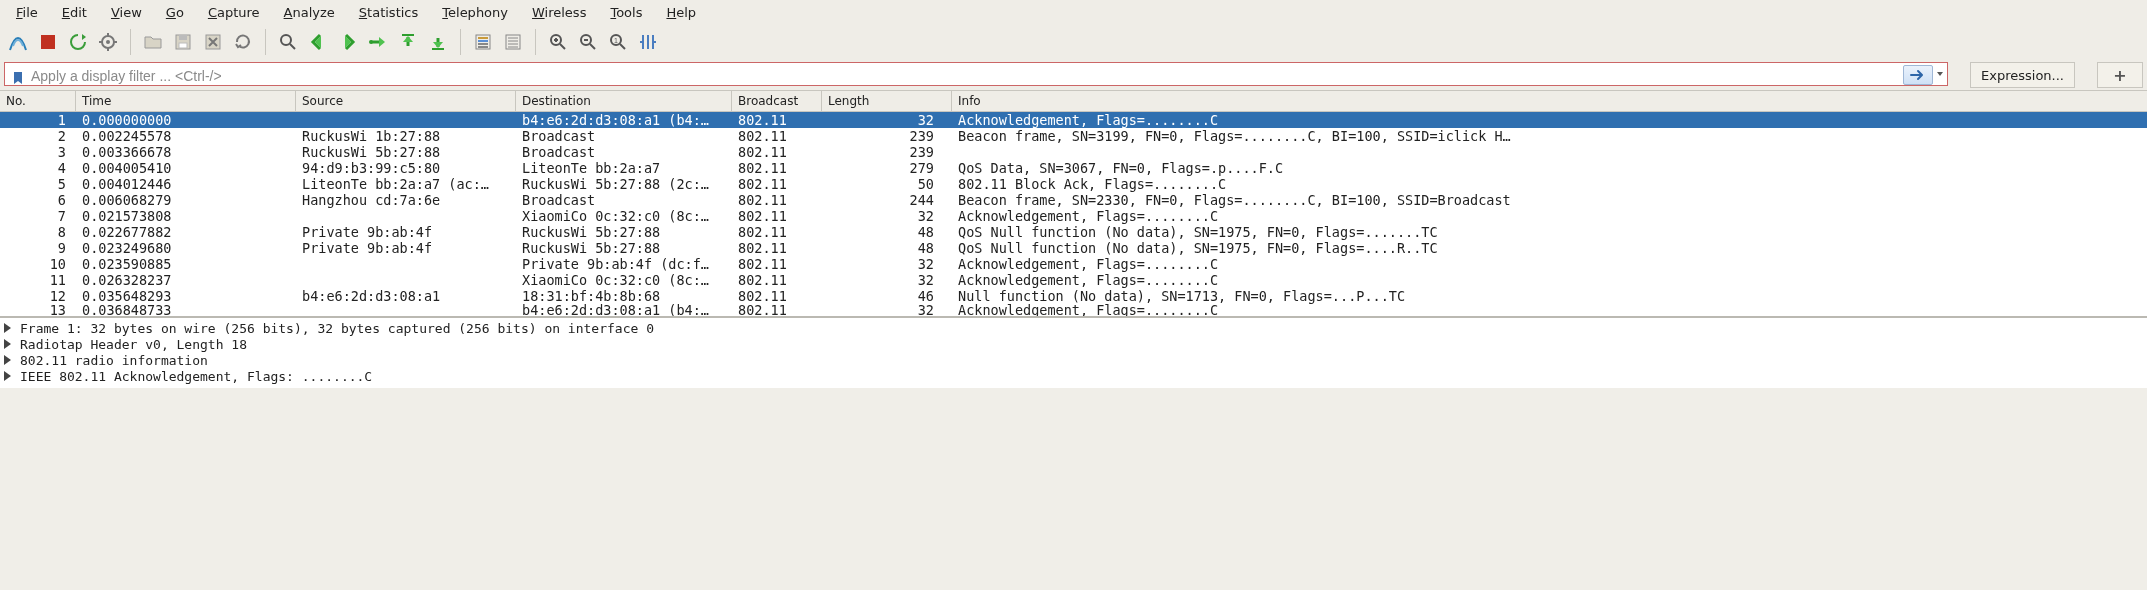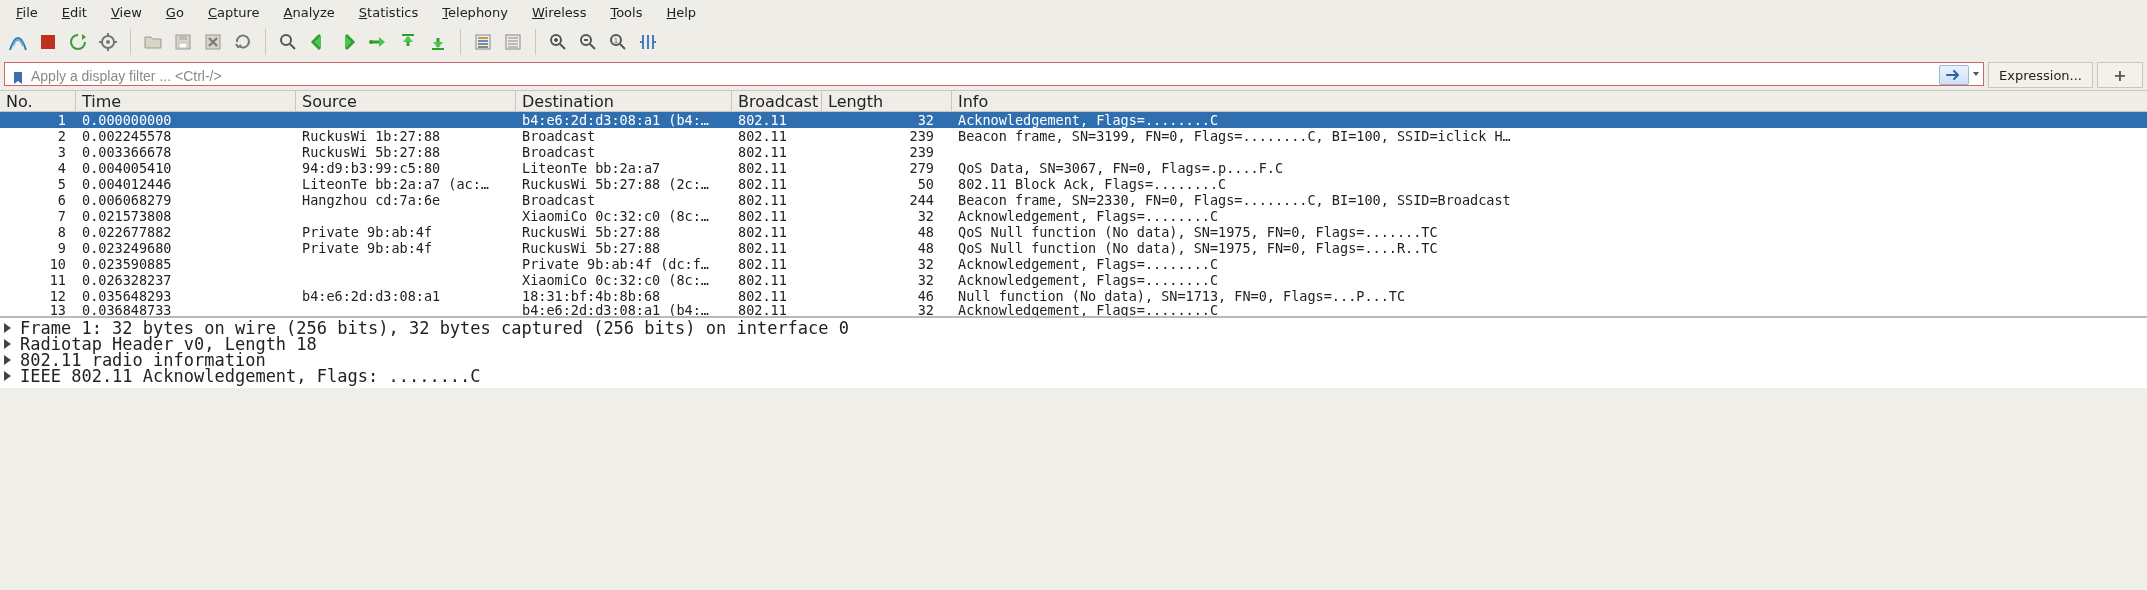--- a/index.html
+++ b/index.html
@@ -77,32 +77,33 @@
     display:flex;align-items:center;justify-content:center;
     margin-right:2px;
   }
   .filter-dd { width:10px;height:22px;display:flex;align-items:center;justify-content:center;color:#555;}
   .expr-btn, .plus-btn {
     border: 1px solid #c8c6bf;
     background: #f3f1ea;
     padding: 0 10px;
     display:flex;align-items:center;
     height:24px;
+    margin-left:18px;
   }
   .plus-btn { width:24px; justify-content:center; font-size:16px; font-weight:bold; color:#555;}
 
   
   .pkt-header {
     display: flex;
     background: #efede7;
     border-top: 1px solid #c8c6bf;
     border-bottom: 1px solid #c8c6bf;
     height: 20px;
     align-items: center;
-    font-size: 16px;
+    font-size: 12px;
   }
   .pkt-header .col {
     border-right: 1px solid #c8c6bf;
     padding: 0 6px;
     height: 100%;
     display: flex; align-items: center;
     box-sizing: border-box;
   }
   .col-no   { width: 76px;  justify-content: flex-start;}
   .col-time { width: 220px; }
@@ -135,21 +136,21 @@
   .pkt-row .cell-info { flex: 1; overflow: hidden; white-space: pre;}
   .pkt-row.selected { background: #2f6fb0; color: #fff; }
   .pkt-row.last-partial { height: 12px; }
 
   
   .details-pane {
     border-top: 2px solid #bbb9b2;
     background: #fff;
     padding: 2px 4px 4px 4px;
     font-family: "DejaVu Sans Mono", "Liberation Mono", monospace;
-    font-size: 17px;
+    font-size: 13px;
   }
   .tree-item { display: flex; align-items: center; height: 16px; white-space: pre;}
   .tree-toggle {
     width: 10px; height: 10px; margin-right: 6px;
     display:inline-block;
   }
   .tree-toggle::before {
     content:""; display:block; width:0;height:0;
     border-top:5px solid transparent;
     border-bottom:5px solid transparent;

